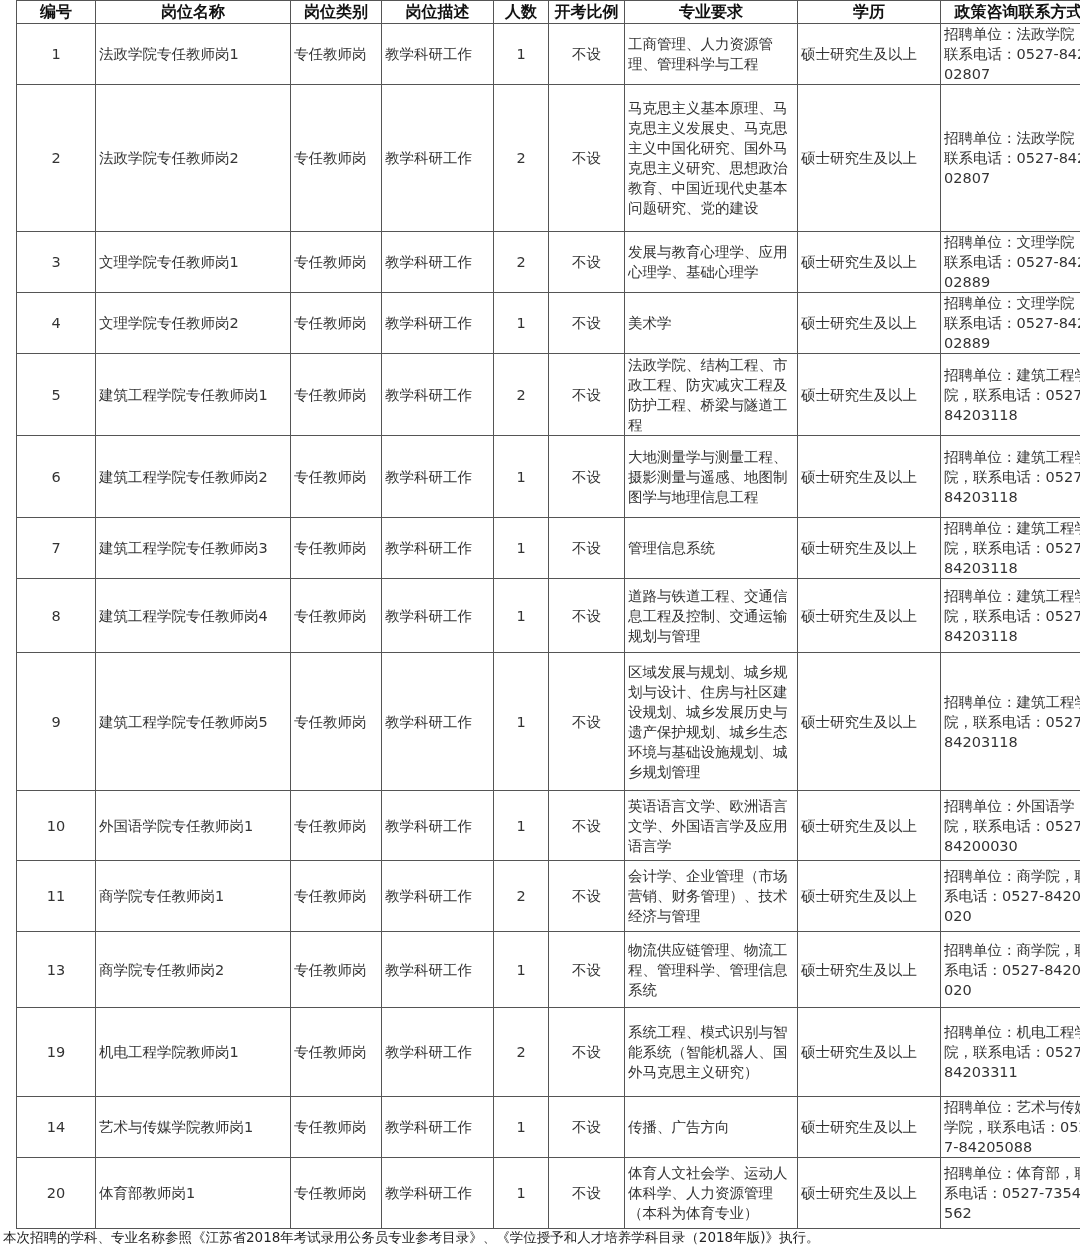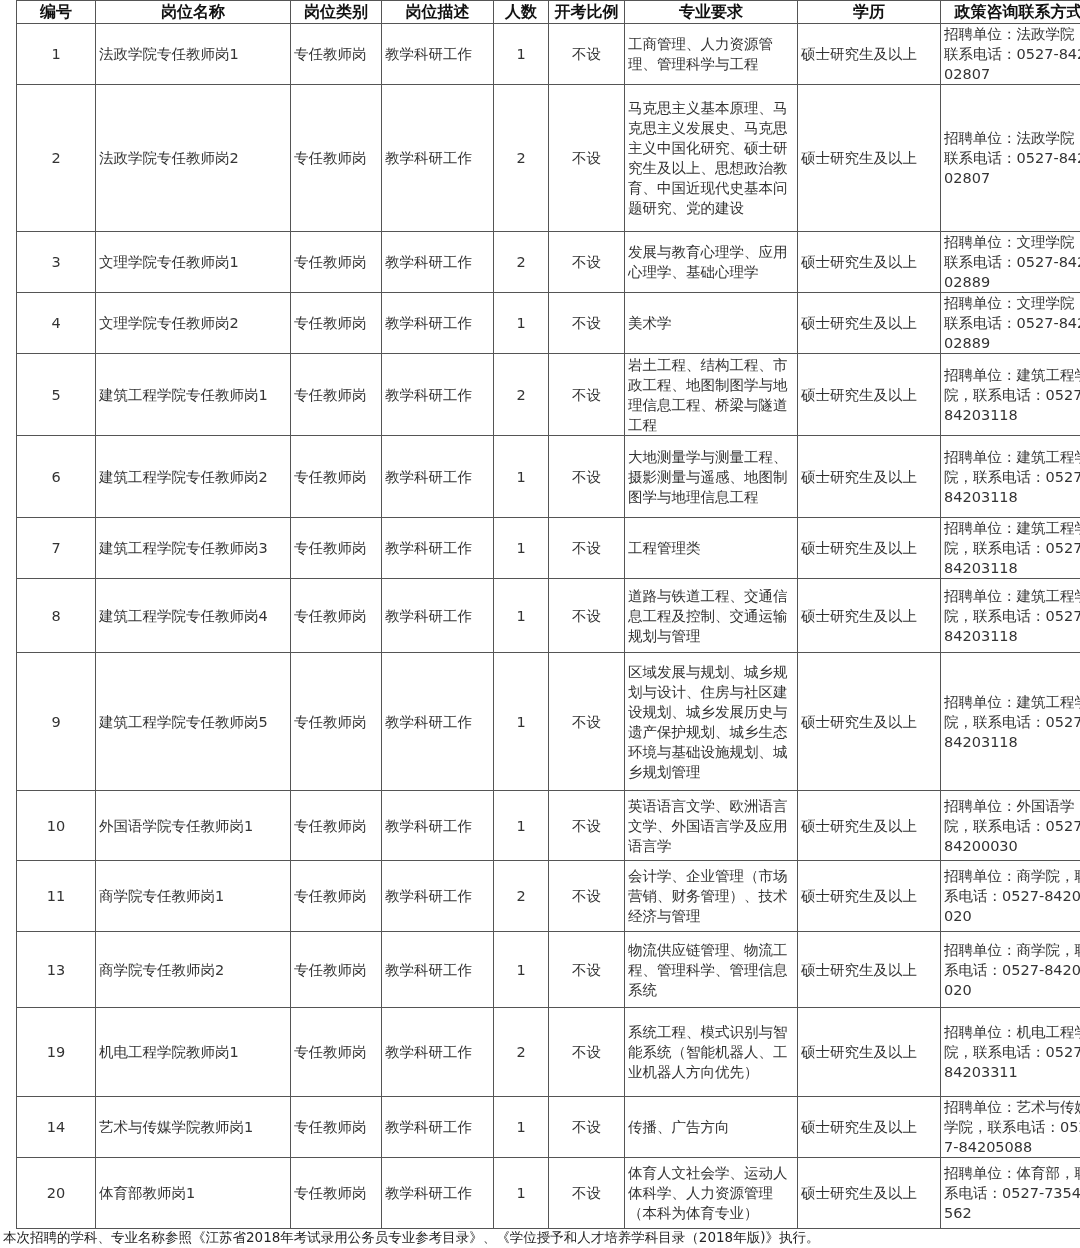--- a/index.html
+++ b/index.html
@@ -51,21 +51,21 @@
         <td class="l">硕士研究生及以上</td>
         <td class="l">招聘单位：法政学院，联系电话：0527-84202807</td>
       </tr>
       <tr style="height: 147px;">
         <td class="c">2</td>
         <td class="l">法政学院专任教师岗2</td>
         <td class="l">专任教师岗</td>
         <td class="l">教学科研工作</td>
         <td class="c">2</td>
         <td class="c">不设</td>
-        <td class="l">马克思主义基本原理、马克思主义发展史、马克思主义中国化研究、硕士研究生及以上、思想政治教育、中国近现代史基本问题研究、党的建设</td>
+        <td class="l">马克思主义基本原理、马克思主义发展史、马克思主义中国化研究、国外马克思主义研究、思想政治教育、中国近现代史基本问题研究、党的建设</td>
         <td class="l">硕士研究生及以上</td>
         <td class="l">招聘单位：法政学院，联系电话：0527-84202807</td>
       </tr>
       <tr style="height: 61px;">
         <td class="c">3</td>
         <td class="l">文理学院专任教师岗1</td>
         <td class="l">专任教师岗</td>
         <td class="l">教学科研工作</td>
         <td class="c">2</td>
         <td class="c">不设</td>
@@ -84,21 +84,21 @@
         <td class="l">硕士研究生及以上</td>
         <td class="l">招聘单位：文理学院，联系电话：0527-84202889</td>
       </tr>
       <tr style="height: 82px;">
         <td class="c">5</td>
         <td class="l">建筑工程学院专任教师岗1</td>
         <td class="l">专任教师岗</td>
         <td class="l">教学科研工作</td>
         <td class="c">2</td>
         <td class="c">不设</td>
-        <td class="l">岩土工程、结构工程、市政工程、地图制图学与地理信息工程、桥梁与隧道工程</td>
+        <td class="l">法政学院、结构工程、市政工程、防灾减灾工程及防护工程、桥梁与隧道工程</td>
         <td class="l">硕士研究生及以上</td>
         <td class="l">招聘单位：建筑工程学院，联系电话：0527-84203118</td>
       </tr>
       <tr style="height: 82px;">
         <td class="c">6</td>
         <td class="l">建筑工程学院专任教师岗2</td>
         <td class="l">专任教师岗</td>
         <td class="l">教学科研工作</td>
         <td class="c">1</td>
         <td class="c">不设</td>
@@ -106,21 +106,21 @@
         <td class="l">硕士研究生及以上</td>
         <td class="l">招聘单位：建筑工程学院，联系电话：0527-84203118</td>
       </tr>
       <tr style="height: 60px;">
         <td class="c">7</td>
         <td class="l">建筑工程学院专任教师岗3</td>
         <td class="l">专任教师岗</td>
         <td class="l">教学科研工作</td>
         <td class="c">1</td>
         <td class="c">不设</td>
-        <td class="l">工程管理类</td>
+        <td class="l">管理信息系统</td>
         <td class="l">硕士研究生及以上</td>
         <td class="l">招聘单位：建筑工程学院，联系电话：0527-84203118</td>
       </tr>
       <tr style="height: 74px;">
         <td class="c">8</td>
         <td class="l">建筑工程学院专任教师岗4</td>
         <td class="l">专任教师岗</td>
         <td class="l">教学科研工作</td>
         <td class="c">1</td>
         <td class="c">不设</td>
@@ -172,21 +172,21 @@
         <td class="l">硕士研究生及以上</td>
         <td class="l">招聘单位：商学院，联系电话：0527-84203020</td>
       </tr>
       <tr style="height: 89px;">
         <td class="c">19</td>
         <td class="l">机电工程学院教师岗1</td>
         <td class="l">专任教师岗</td>
         <td class="l">教学科研工作</td>
         <td class="c">2</td>
         <td class="c">不设</td>
-        <td class="l">系统工程、模式识别与智能系统（智能机器人、工业机器人方向优先）</td>
+        <td class="l">系统工程、模式识别与智能系统（智能机器人、国外马克思主义研究）</td>
         <td class="l">硕士研究生及以上</td>
         <td class="l">招聘单位：机电工程学院，联系电话：0527-84203311</td>
       </tr>
       <tr style="height: 61px;">
         <td class="c">14</td>
         <td class="l">艺术与传媒学院教师岗1</td>
         <td class="l">专任教师岗</td>
         <td class="l">教学科研工作</td>
         <td class="c">1</td>
         <td class="c">不设</td>

